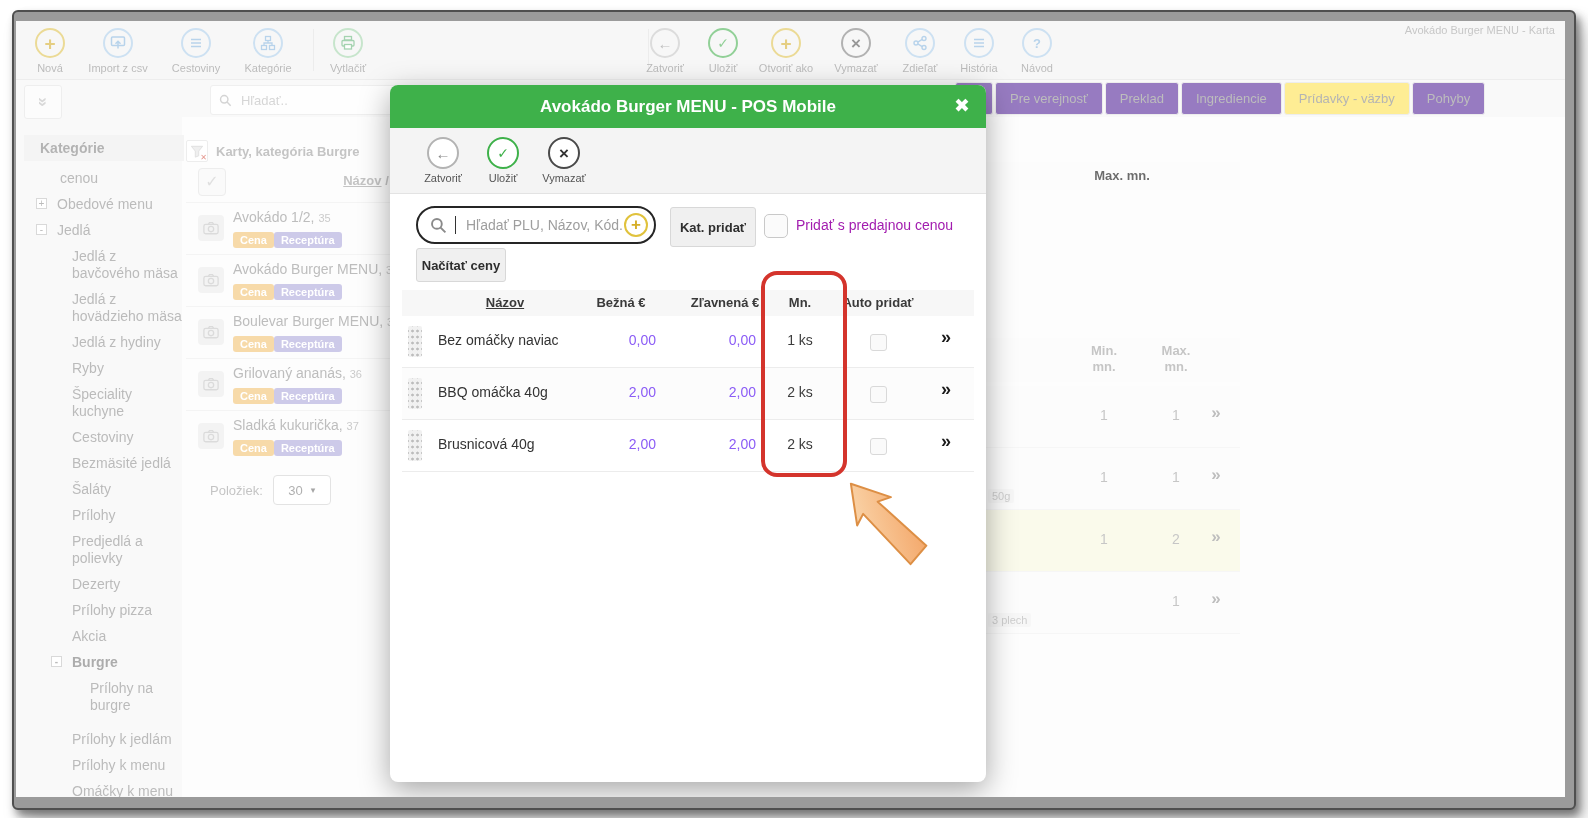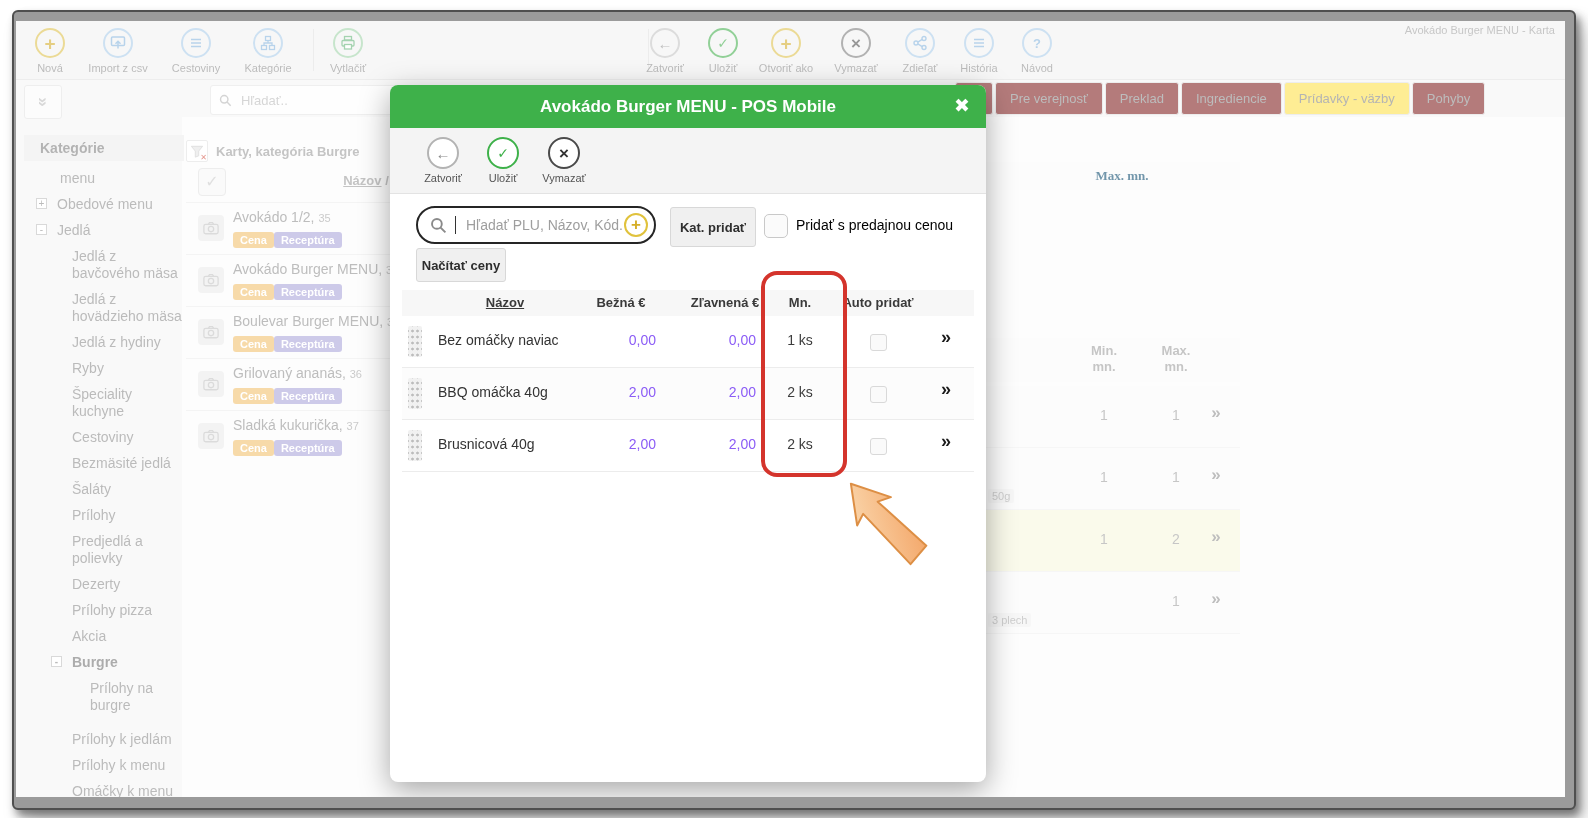--- a/index.html
+++ b/index.html
@@ -62,27 +62,27 @@
   .badge{display:inline-block;font-size:11px;font-weight:bold;color:#fff;border-radius:3px;padding:2px 7px;}
   .badge.cena{background:#f2c06c;}
   .badge.receptura{background:#aaa4d9;}
   .per-page{display:flex;align-items:center;margin-top:13px;padding-left:24px;}
   .pp-label{font-size:13px;color:#9a9a9a;margin-right:10px;}
   .pp-select{width:56px;height:28px;border:1px solid #cfcfcf;border-radius:4px;background:#fff;display:flex;align-items:center;justify-content:center;font-size:13px;color:#777;cursor:pointer;}
   .pp-caret{font-size:9px;color:#666;margin-left:8px;}
 
   
   .tabs{position:absolute;left:939px;top:61px;display:flex;gap:2px;}
-  .tab{font-size:13px;color:#8d8d8d;background:#7f1d1d;border:1px solid #e0e0e0;border-radius:3px;padding:8px 14px;white-space:nowrap;cursor:pointer;}
+  .tab{font-size:13px;color:#8d8d8d;background:#4c1d95;border:1px solid #e0e0e0;border-radius:3px;padding:8px 14px;white-space:nowrap;cursor:pointer;}
   .tab.active{background:#fde047;color:#7e7e7e;}
   .tab.frag{width:20px;padding:8px 8px;text-align:right;overflow:hidden;}
 
   
   .bg-band1{position:absolute;left:900px;top:141px;width:324px;height:28px;background:#fafafa;}
-  .bg-band1 .hdr{position:absolute;left:158px;width:96px;top:6px;text-align:center;font-size:13px;font-weight:bold;color:#0c4a6e;font-family:Liberation Serif, serif;}
+  .bg-band1 .hdr{position:absolute;left:158px;width:96px;top:6px;text-align:center;font-size:13px;font-weight:bold;color:#000000;}
   .bg-band2{position:absolute;left:900px;top:317px;width:324px;height:44px;background:#fafafa;}
   .bg-band2 .col{position:absolute;width:60px;top:5px;text-align:center;font-size:13px;font-weight:bold;color:#9c9c9c;line-height:16px;}
   .bg-rows{position:absolute;left:900px;top:365px;width:324px;}
   .bg-row{position:relative;height:61px;background:#fafafa;border-bottom:1px solid #f0f0f0;}
   .bg-row.hl{background:#f7f7dc;}
   .bg-row .frag{position:absolute;left:72px;bottom:6px;font-size:11px;color:#ababab;background:#f1f1f1;padding:1px 4px;border-radius:2px;}
   .bg-row .frag:empty{display:none;background:none;}
   .bg-val{position:absolute;width:60px;top:21px;text-align:center;font-size:14px;color:#9e9e9e;}
   .bg-chev{position:absolute;left:286px;top:17px;width:28px;text-align:center;font-size:17px;font-weight:bold;color:#8f8f8f;cursor:pointer;}
 
@@ -104,21 +104,21 @@
 
   .m-search{position:absolute;left:26px;top:121px;width:240px;height:38px;border:2px solid #252525;border-radius:19px;background:#fff;display:flex;align-items:center;padding:0 6px 0 12px;box-sizing:border-box;}
   .m-search input{flex:1;border:none;outline:none;font-size:14px;color:#444;margin-left:8px;font-family:inherit;min-width:0;}
   .m-search input::placeholder{color:#9e9e9e;}
   .caret-line{width:1px;height:18px;background:#333;margin-left:8px;}
   .plus-circle{width:24px;height:24px;border-radius:50%;border:2px solid #e0c23c;color:#d5ae27;font-size:17px;font-weight:bold;display:flex;align-items:center;justify-content:center;box-sizing:border-box;cursor:pointer;background:#fff;flex:none;}
   .m-btn-flat{position:absolute;background:#f0f0f0;border:1px solid #d8d8d8;border-radius:3px;font-size:13px;font-weight:bold;color:#2e2e2e;display:flex;align-items:center;justify-content:center;cursor:pointer;}
   .kat-btn{left:280px;top:122px;width:84px;height:38px;}
   .load-btn{left:26px;top:163px;width:88px;height:32px;}
   .m-checkbox{position:absolute;left:374px;top:129px;width:22px;height:22px;border:1px solid #c9c9c9;border-radius:5px;background:#fbfbfb;cursor:pointer;}
-  .m-cb-label{position:absolute;left:406px;top:132px;font-size:14px;color:#000000;}
+  .m-cb-label{position:absolute;left:406px;top:132px;font-size:14px;color:#a21caf;}
 
   .m-thead{position:absolute;left:12px;right:12px;top:205px;height:26px;background:#f7f7f7;}
   .m-th{position:absolute;top:5px;font-size:13px;font-weight:bold;color:#3a3a3a;text-align:center;}
   .m-rows{position:absolute;left:12px;right:12px;top:231px;}
   .m-row{position:relative;height:51px;border-bottom:1px solid #ececec;}
   .m-row:nth-child(even){background:#fcfcfc;}
   .drag-handle{position:absolute;left:6px;top:10px;width:14px;height:31px;background-color:#f1f1f1;border-radius:2px;background-image:radial-gradient(#bdbdbd 1px,transparent 1.4px);background-size:5px 6px;background-position:2px 2px;cursor:grab;}
   .m-name{position:absolute;left:36px;top:16px;font-size:14px;color:#333;}
   .m-val{position:absolute;top:16px;width:70px;text-align:right;font-size:14px;color:#8b5cf6;}
   .m-qty{position:absolute;left:368px;top:16px;width:60px;text-align:center;font-size:14px;color:#3d3d3d;}
@@ -251,21 +251,21 @@
         </svg>
       <input type="text" placeholder="Hľadať.." style="">
     </div>
 
     <div class="sidebar">
       <div class="sb-header">Kategórie</div>
       <div class="sb-list">
 
           <div class="sb-item" style="padding-left: 36px;">
             
-            <span>menu</span>
+            <span>cenou</span>
           </div>
 
           <div class="sb-item" style="padding-left: 33px;">
             <span class="expander" style="left: 12px;">+</span>
             <span>Obedové menu</span>
           </div>
 
           <div class="sb-item" style="padding-left: 33px;">
             <span class="expander" style="left: 12px;">-</span>
             <span>Jedlá</span>
@@ -443,20 +443,27 @@
                 <path d="M6 3.5 L7.3 1.5 H10.7 L12 3.5" fill="none" stroke="#c2c2c2" stroke-width="1.5"></path>
                 <circle cx="9" cy="8.7" r="3" fill="none" stroke="#c2c2c2" stroke-width="1.5"></circle>
               </svg>
             </span>
             <div class="lp-name"><span>Sladká kukurička,</span> <span class="lp-num">37</span></div>
             <div class="badge-row">
               <span class="badge cena">Cena</span><span class="badge receptura">Receptúra</span>
             </div>
           </div>
         </div>
+      <div class="per-page">
+        <span class="pp-label">Položiek:</span>
+        <span class="pp-select">
+            <span>30</span>
+            <span class="pp-caret">▾</span>
+          </span>
+      </div>
     </div>
 
     <div class="tabs">
 
         <div class="tab frag">ky</div>
 
         <div class="tab">Pre verejnosť</div>
 
         <div class="tab">Preklad</div>
 

